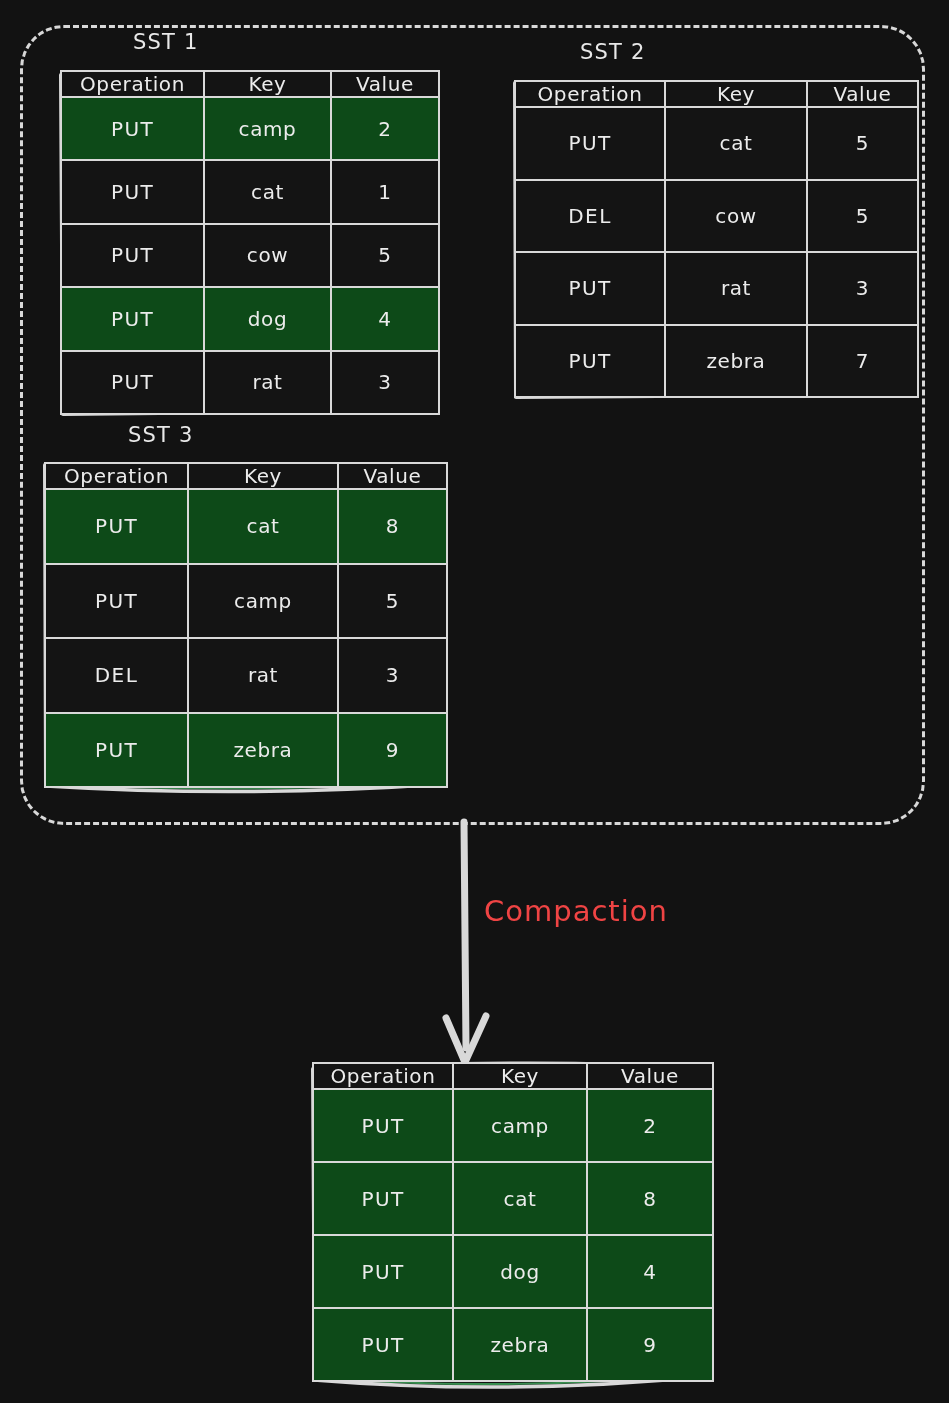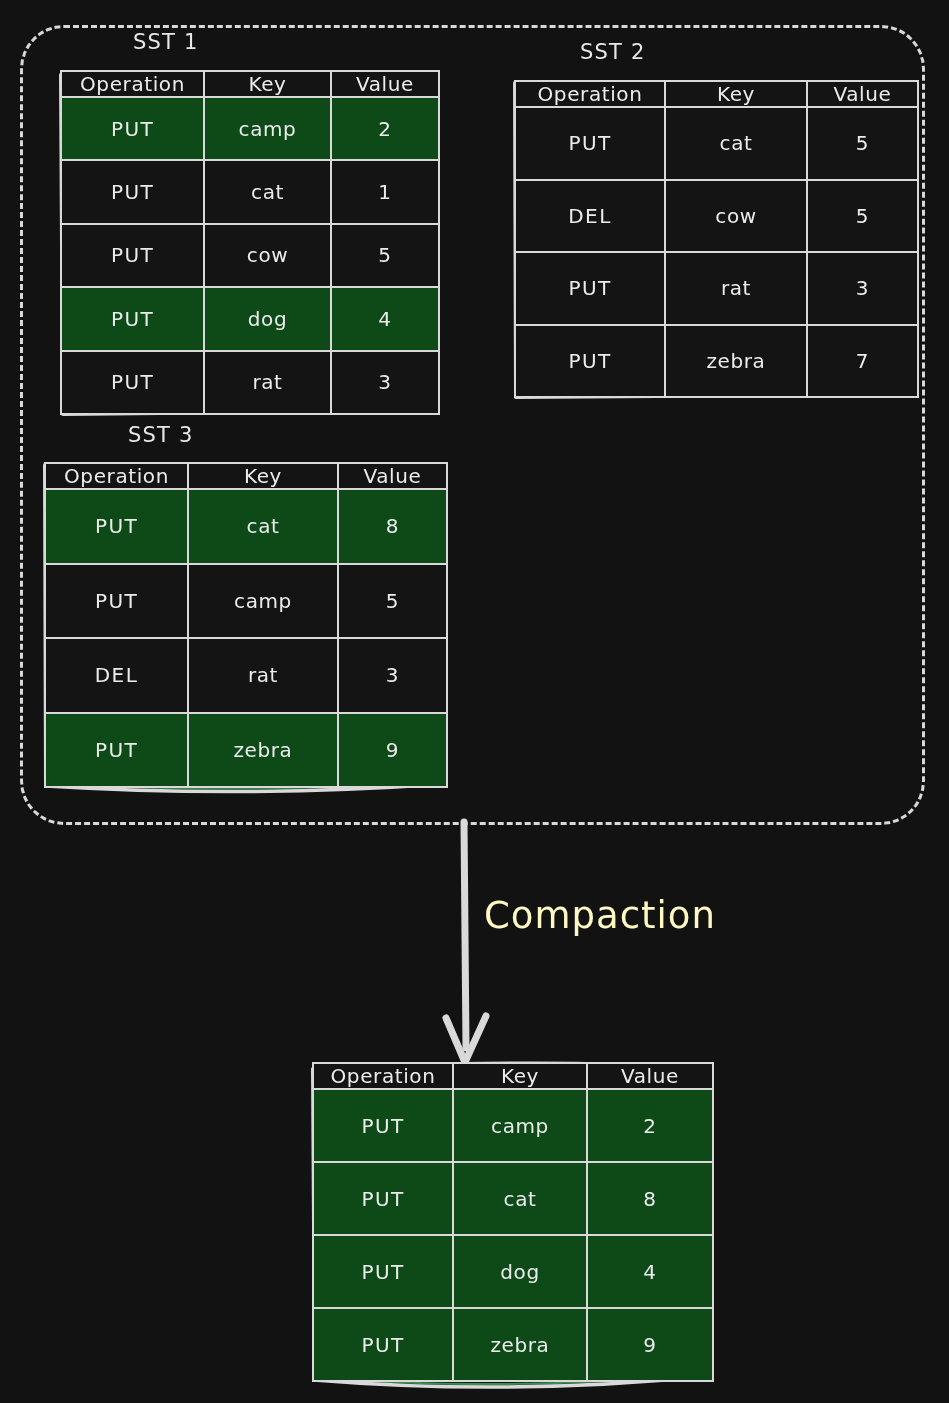--- a/index.html
+++ b/index.html
@@ -90,22 +90,22 @@
     left: 430px;
     top: 820px;
     width: 80px;
     height: 250px;
     overflow: visible;
   }
   .compaction-label {
     position: absolute;
     left: 484px;
     top: 894px;
-    color: #fef9c3;
-    font-size: 37px;
+    color: #ef4444;
+    font-size: 29px;
     letter-spacing: 1px;
     white-space: nowrap;
     font-family: "DejaVu Sans", sans-serif;
   }
 </style>
 </head>
 <body>
 
 <div id="stage">
 

